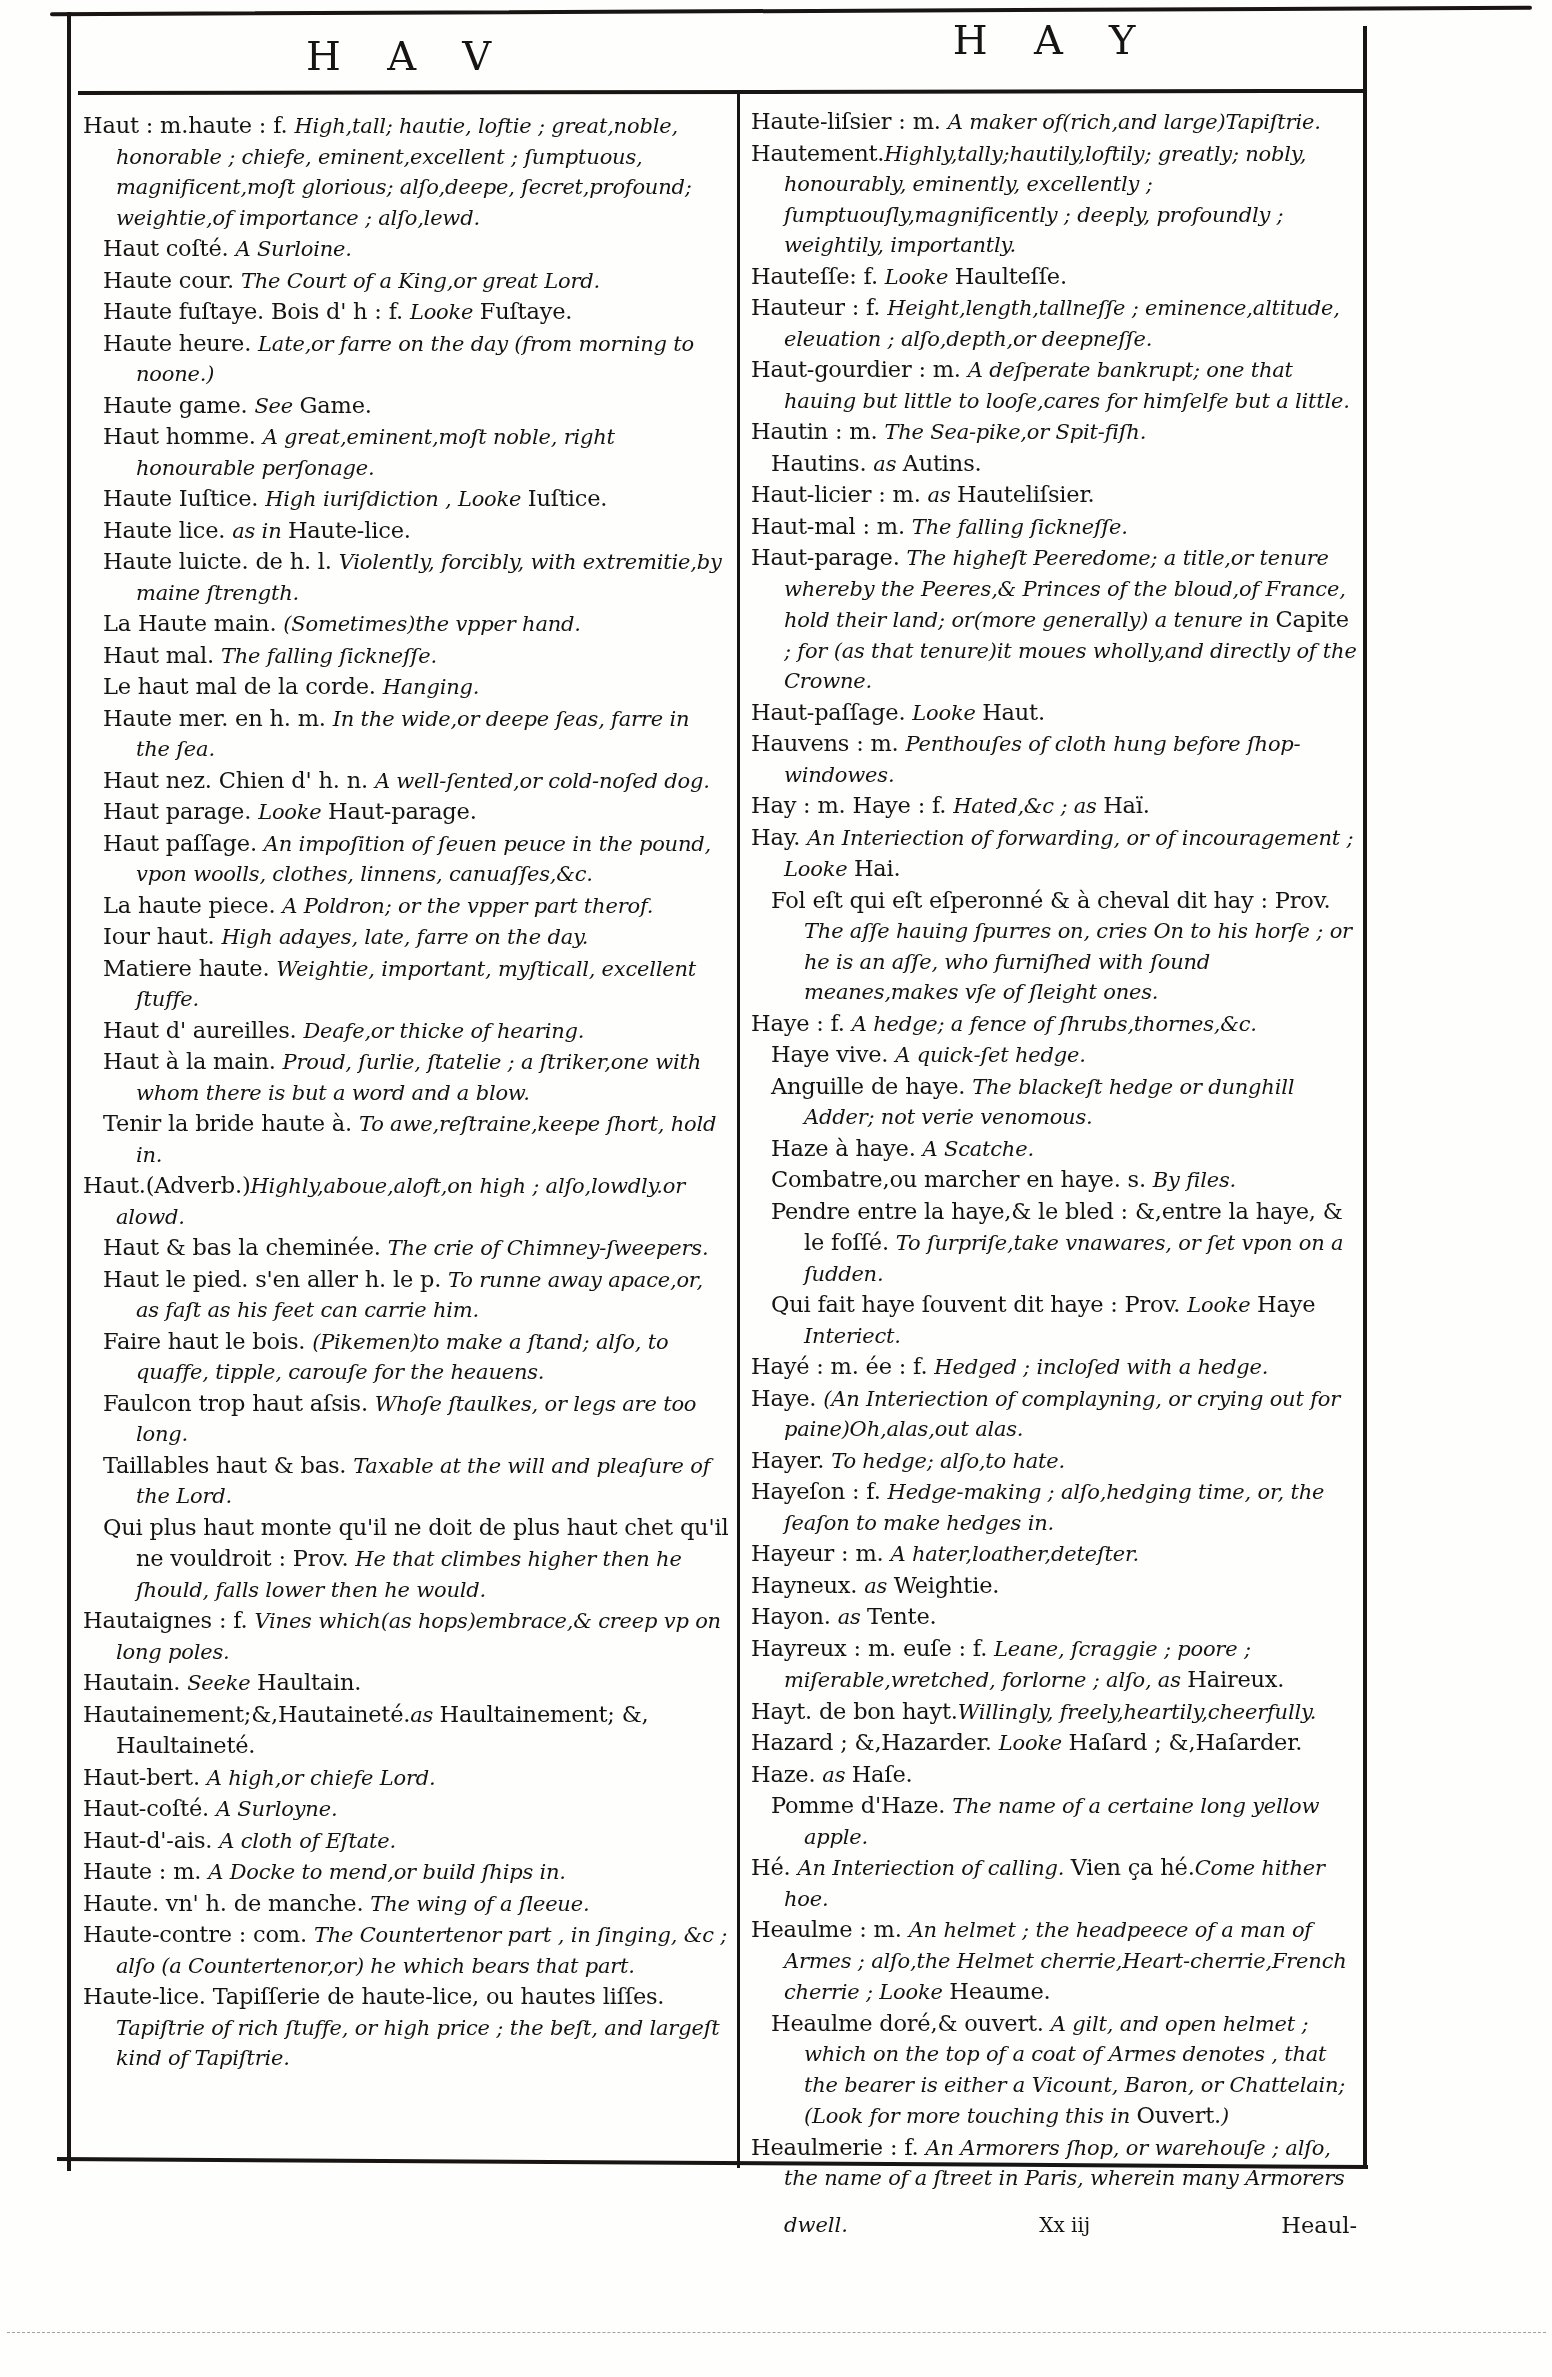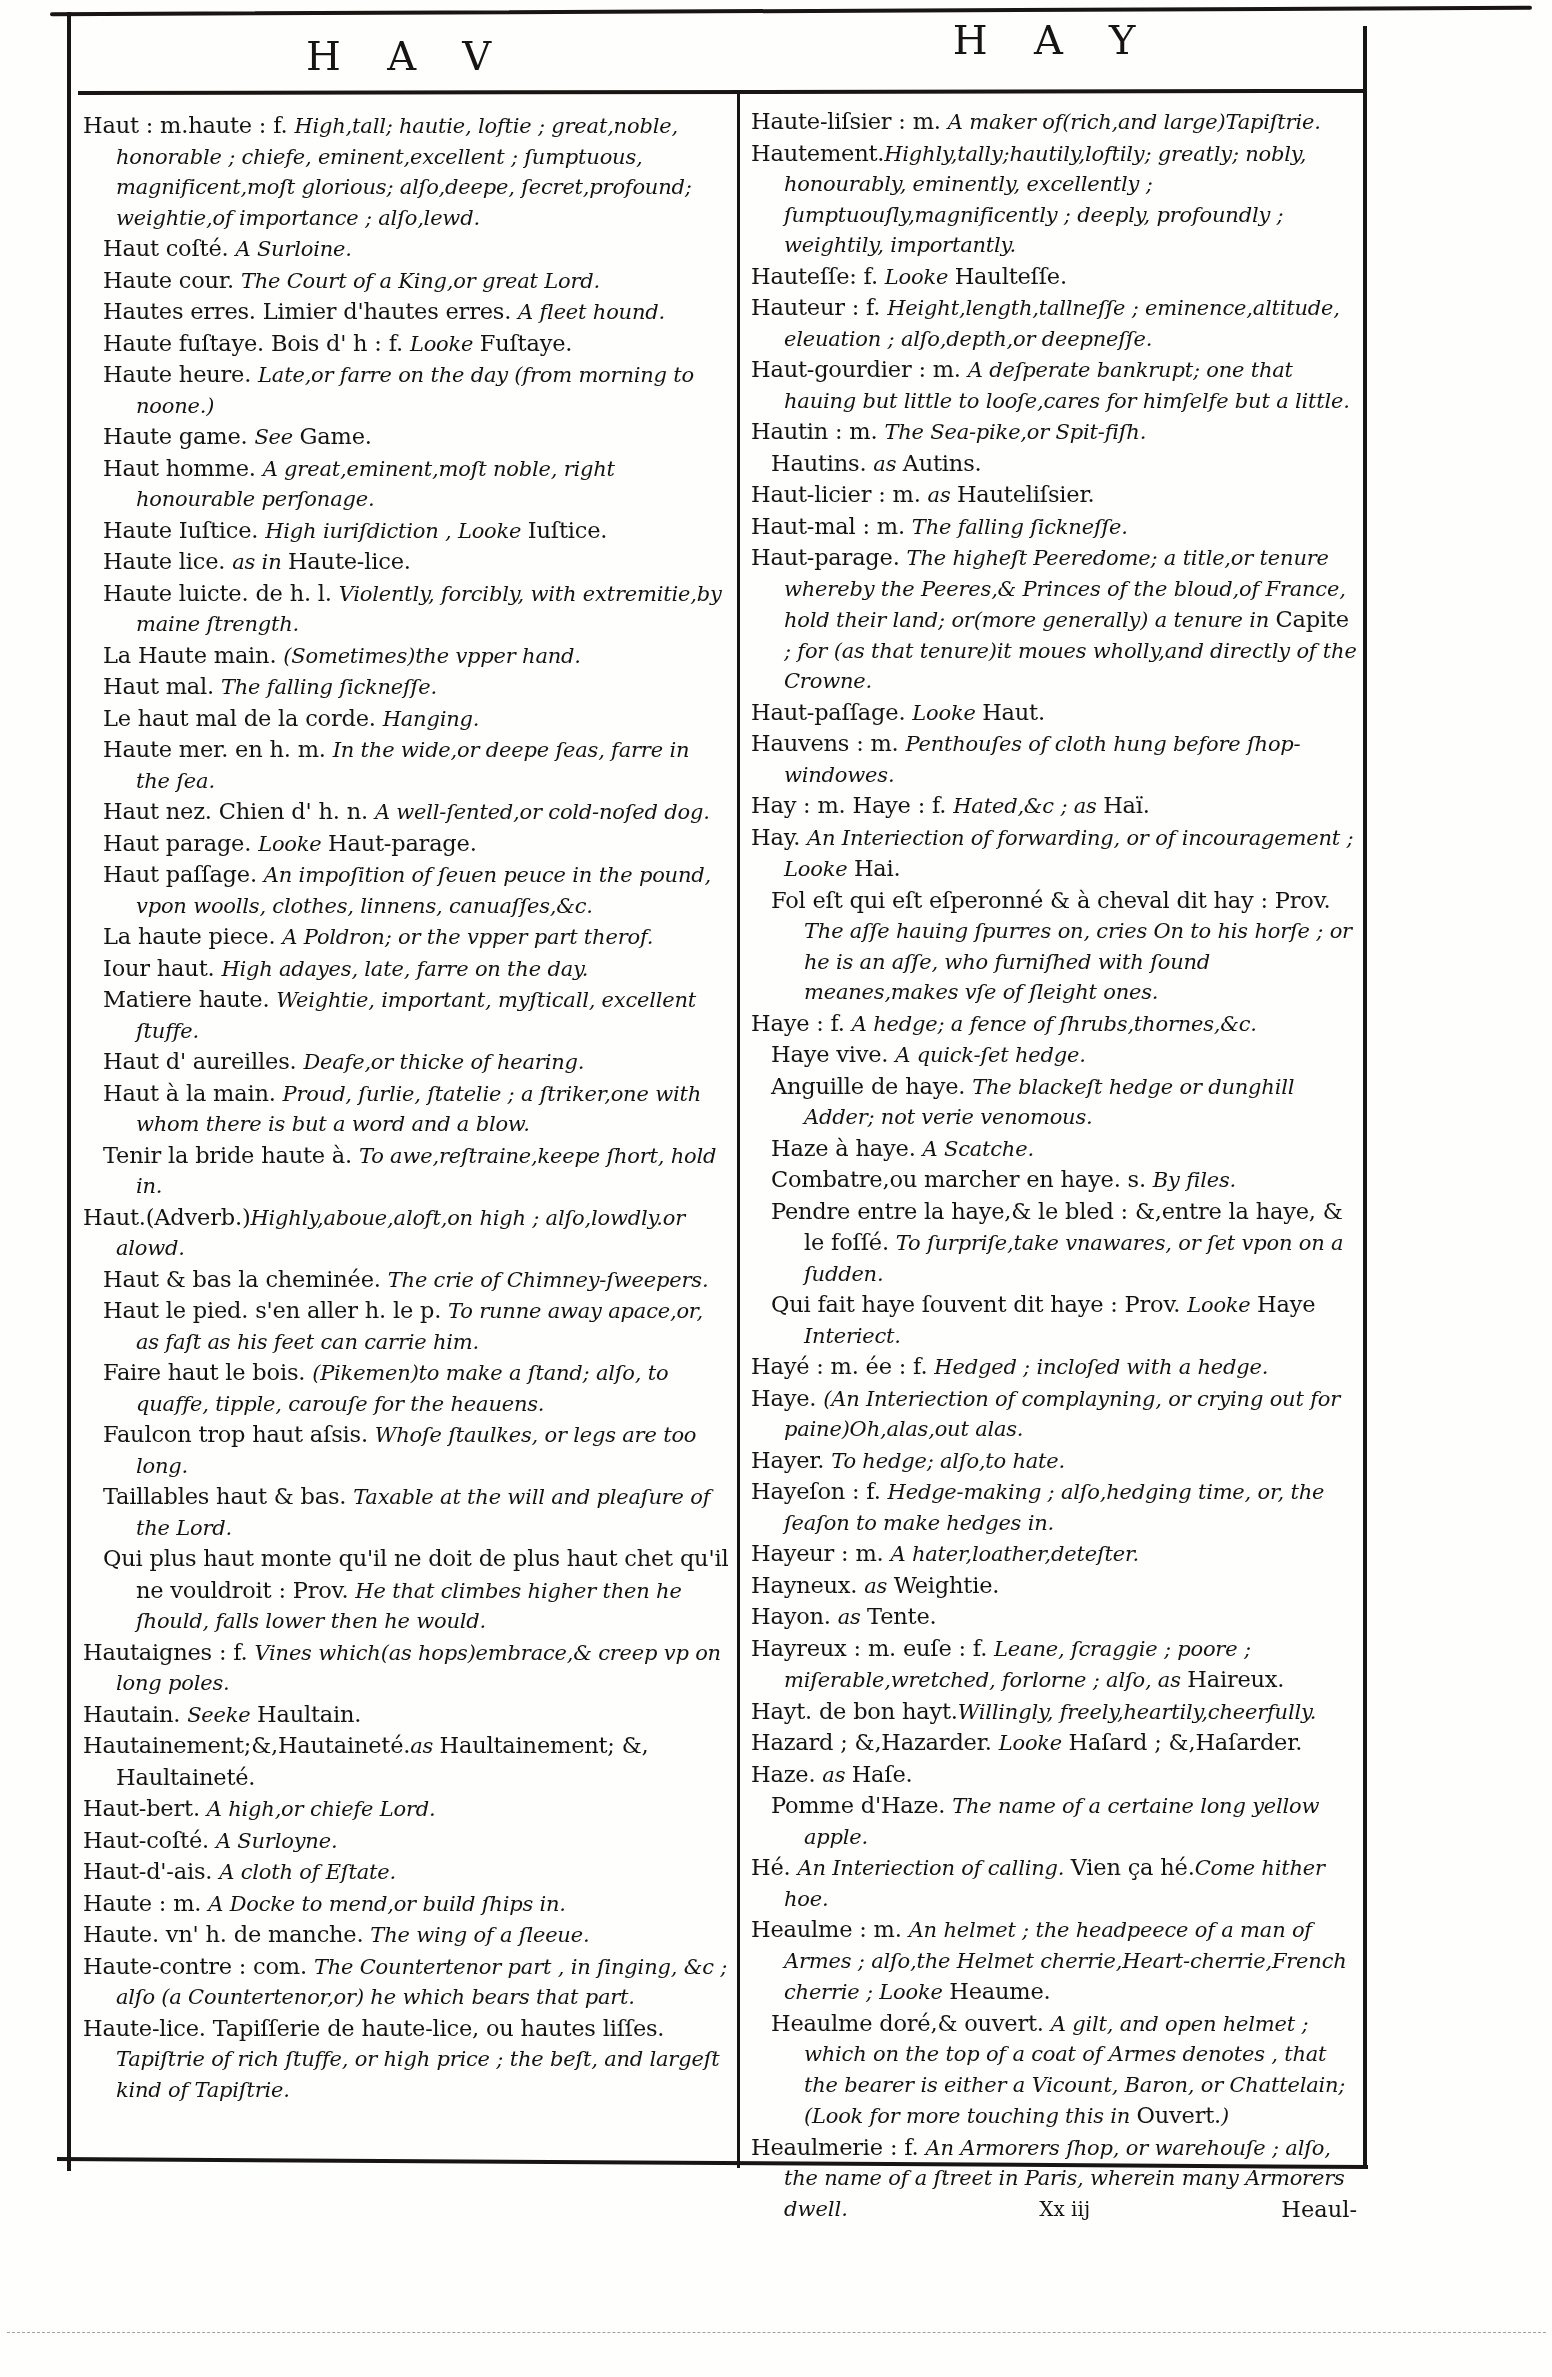--- a/index.html
+++ b/index.html
@@ -44,21 +44,21 @@
   }
   .entry.sub{margin-left:20px;}
   .rom{font-size:22.5px;font-style:normal;}
   .it{font-size:21px;font-style:italic;}
   .colfoot{
     display:flex;
     justify-content:space-between;
     align-items:flex-start;
     padding-left:33px;
     line-height:28.5px;
-    margin-top:0;
+    margin-top:16px;
   }
   .colfoot .sig{font-size:20px;}
 </style>
 </head>
 <body>
 
 <div class="page">
 
   <div class="rule topline"></div>
   <div class="rule headrule"></div>
@@ -69,21 +69,20 @@
   <div class="scanline"></div>
 
   <div class="hdr hdr-left">H A V</div>
   <div class="hdr hdr-right">H A Y</div>
 
   <div class="col colL">
     <div>
         <p class="entry"><span class="rom">Haut : m.haute : f. </span><span class="it">High,tall; hautie, loftie ; great,noble, honorable ; chiefe, eminent,excellent ; ſumptuous, magnificent,moſt glorious; alſo,deepe, ſecret,profound; weightie,of importance ; alſo,lewd.</span></p>
         <p class="entry sub"><span class="rom">Haut coſté. </span><span class="it">A Surloine.</span></p>
         <p class="entry sub"><span class="rom">Haute cour. </span><span class="it">The Court of a King,or great Lord.</span></p>
-        <p class="entry sub"><span class="rom">Hautes erres. Limier d'hautes erres. </span><span class="it">A fleet hound.</span></p>
         <p class="entry sub"><span class="rom">Haute fuſtaye. Bois d' h : f. </span><span class="it">Looke </span><span class="rom">Fuſtaye.</span></p>
         <p class="entry sub"><span class="rom">Haute heure. </span><span class="it">Late,or farre on the day (from morning to noone.)</span></p>
         <p class="entry sub"><span class="rom">Haute game. </span><span class="it">See </span><span class="rom">Game.</span></p>
         <p class="entry sub"><span class="rom">Haut homme. </span><span class="it">A great,eminent,moſt noble, right honourable perſonage.</span></p>
         <p class="entry sub"><span class="rom">Haute Iuſtice. </span><span class="it">High iuriſdiction , Looke </span><span class="rom">Iuſtice.</span></p>
         <p class="entry sub"><span class="rom">Haute lice. </span><span class="it">as in </span><span class="rom">Haute-lice.</span></p>
         <p class="entry sub"><span class="rom">Haute luicte. de h. l. </span><span class="it">Violently, forcibly, with extremitie,by maine ſtrength.</span></p>
         <p class="entry sub"><span class="rom">La Haute main. </span><span class="it">(Sometimes)the vpper hand.</span></p>
         <p class="entry sub"><span class="rom">Haut mal. </span><span class="it">The falling ſickneſſe.</span></p>
         <p class="entry sub"><span class="rom">Le haut mal de la corde. </span><span class="it">Hanging.</span></p>

